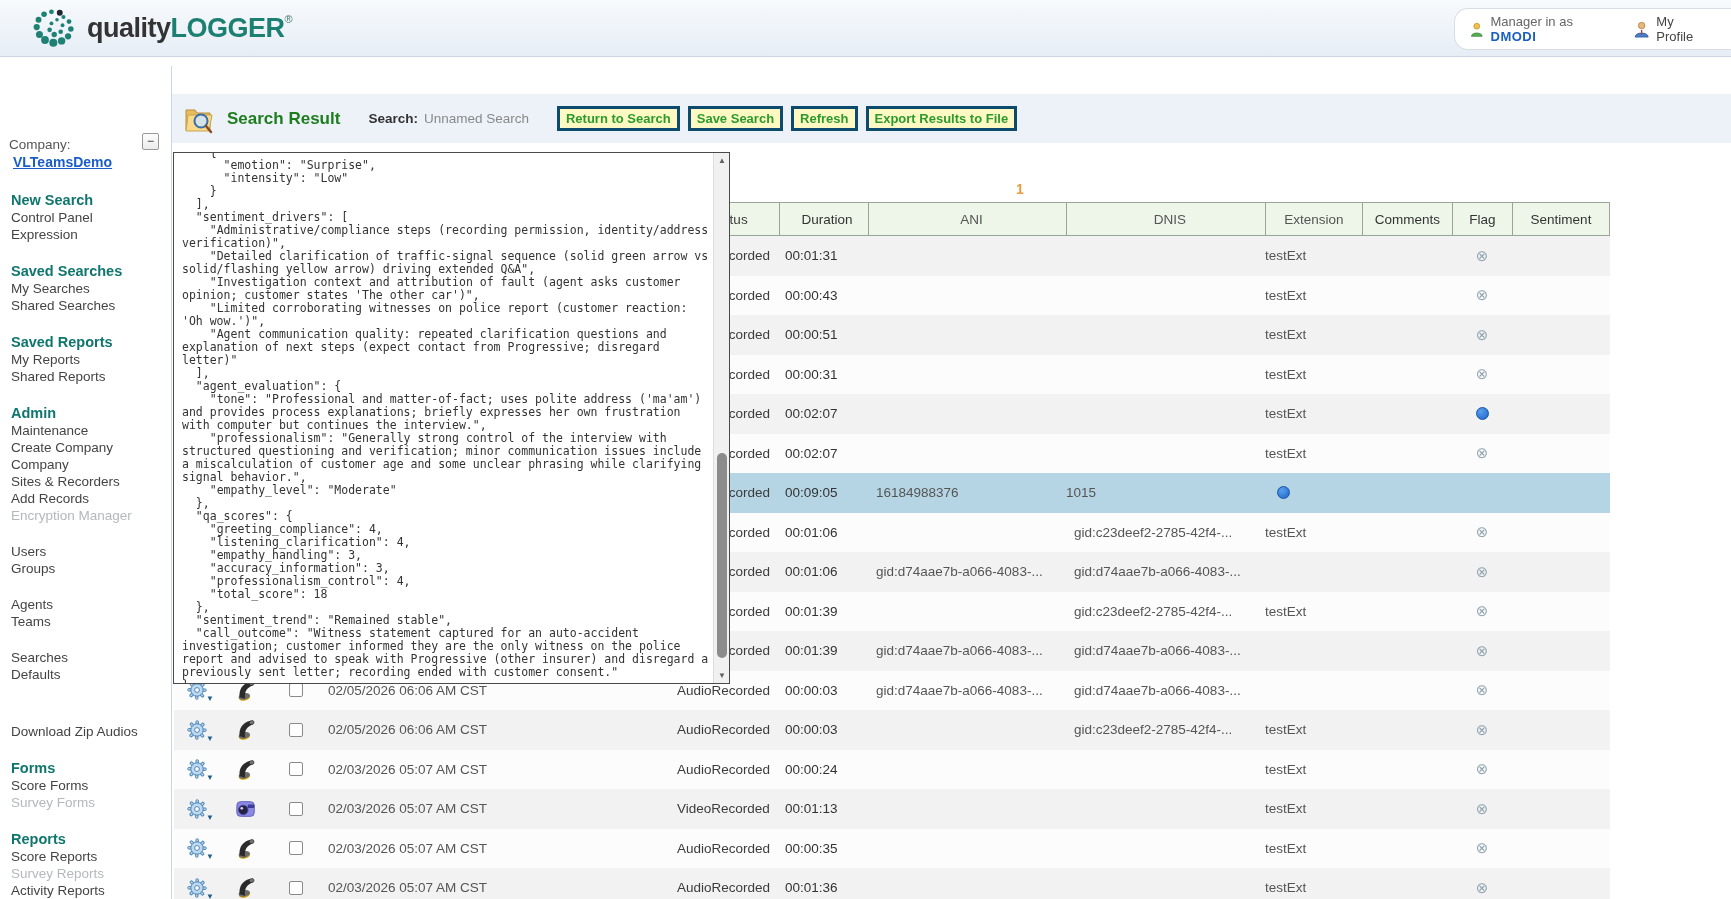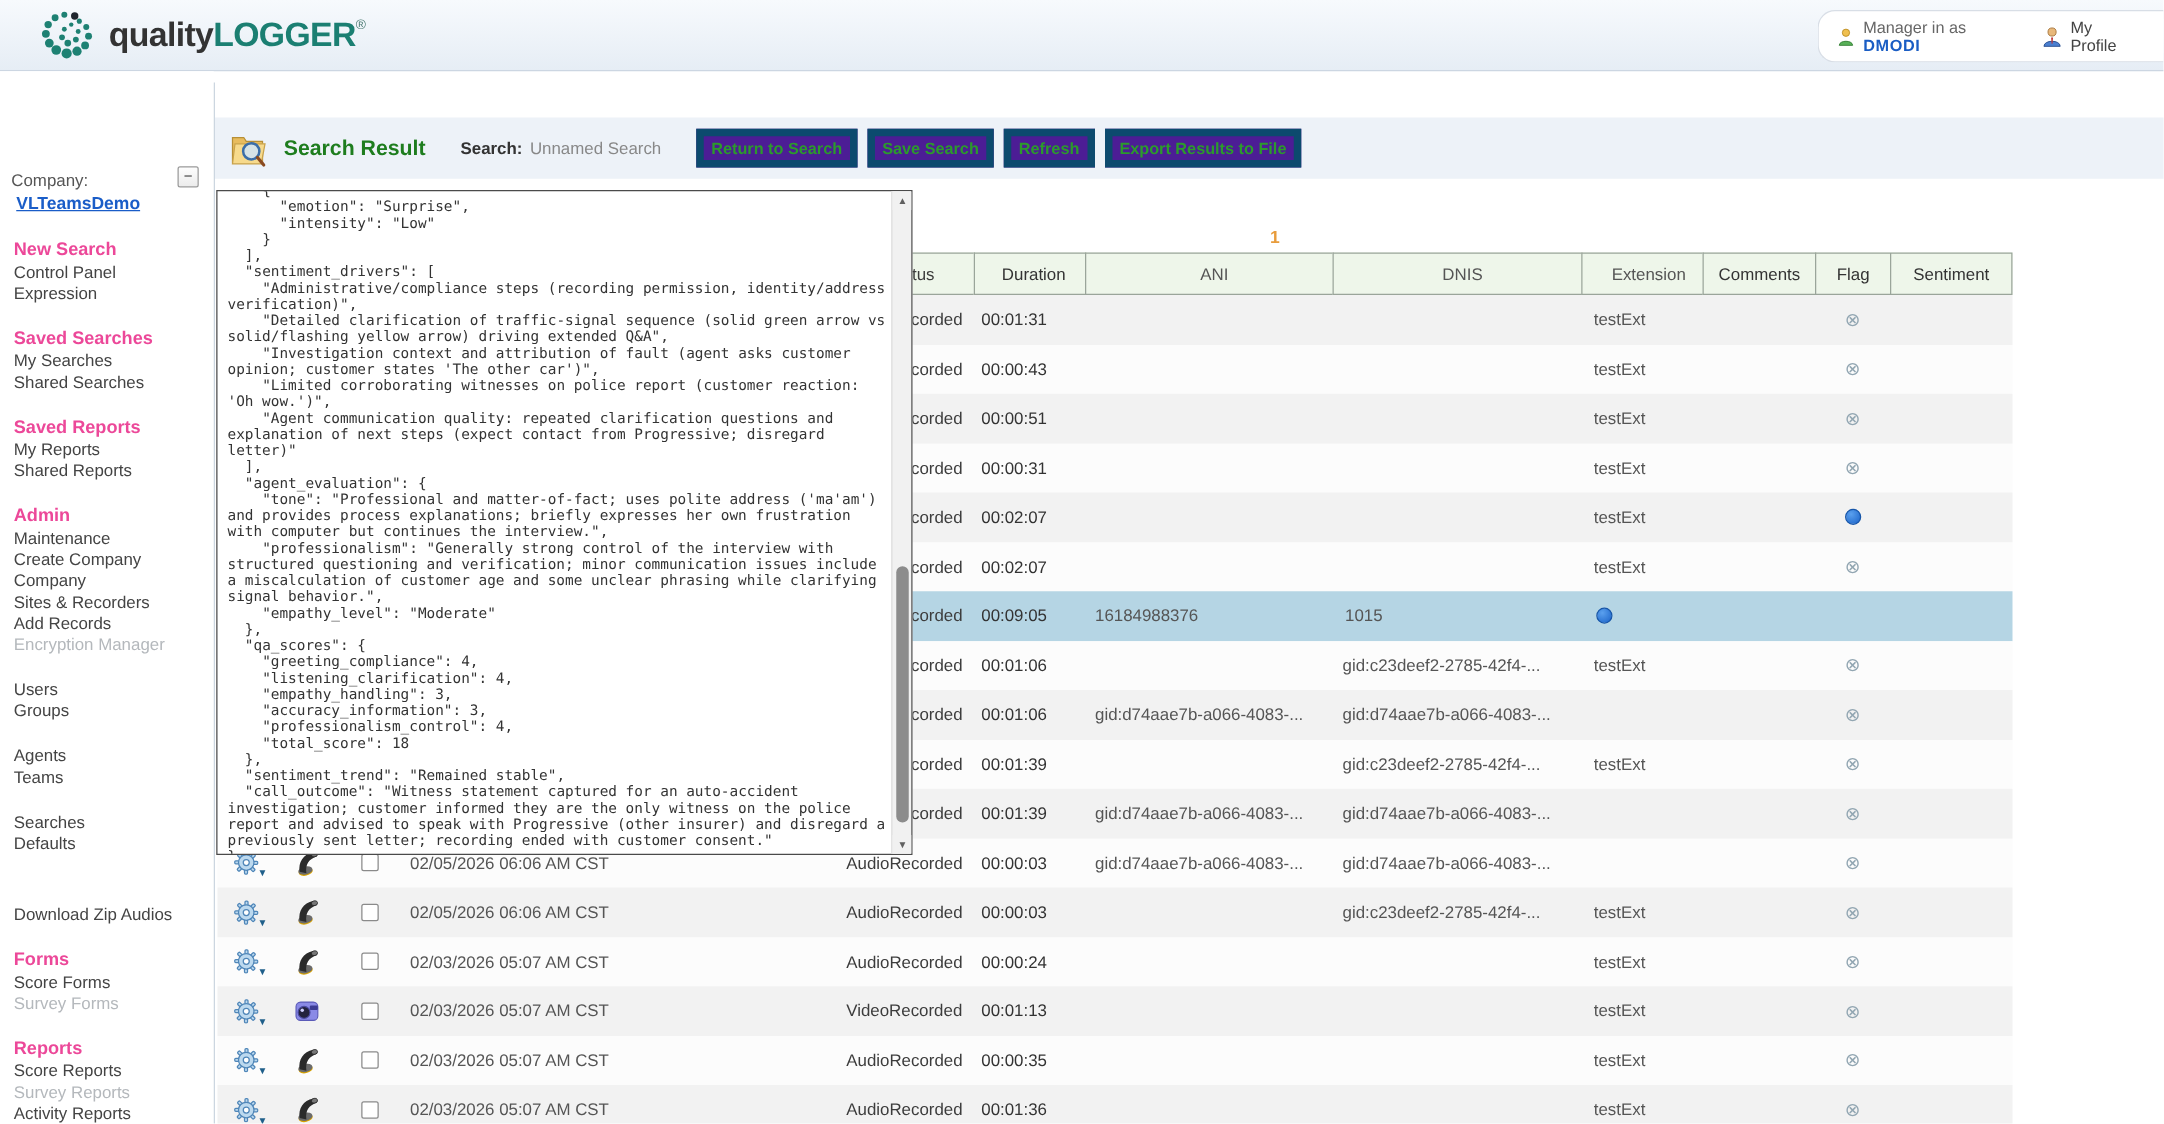--- a/index.html
+++ b/index.html
@@ -26,38 +26,38 @@
   
   .sidebar{position:absolute;left:0;top:57px;width:171px;height:842px;background:#fff;}
   .side-divider{position:absolute;left:171px;top:66px;width:1px;height:833px;background:#ccd6e0;}
   .company-label{position:absolute;left:9px;top:80px;font-size:13.5px;color:#555;}
   .company-link{position:absolute;left:13px;top:97px;font-size:14px;color:#1a5dc8;
     font-weight:bold;text-decoration:underline;cursor:pointer;}
   .collapse-btn{position:absolute;left:142px;top:76px;width:17px;height:17px;
     border:1px solid #999;background:linear-gradient(#fdfdfd,#ececec);border-radius:2px;
     font-size:12px;color:#333;text-align:center;line-height:14px;cursor:pointer;}
   .side-nav{position:absolute;left:11px;top:135px;width:158px;}
-  .side-heading{font-size:14.5px;font-weight:bold;color:#ec4899;margin-top:20px;
+  .side-heading{font-size:14.5px;font-weight:bold;color:#0f766e;margin-top:20px;
     line-height:17px;cursor:pointer;}
   .side-heading:first-child{margin-top:0;}
   .side-item{font-size:13.5px;color:#444;line-height:17px;cursor:pointer;}
   .side-item.disabled{color:#b4b8bc;cursor:default;}
   .side-item.gap{margin-top:19px;}
   .side-item.biggap{margin-top:40px;}
 
   
   .band{position:absolute;left:172px;top:94px;width:1696px;height:49px;
     background:#edf2f8;display:flex;align-items:center;}
   .band .fold{margin-left:10px;}
   .result-title{font-size:17px;font-weight:bold;color:#1e7d1e;margin-left:11px;}
   .search-lbl{font-size:13.5px;font-weight:bold;color:#333;margin-left:28px;}
   .search-val{font-size:13.5px;color:#888;margin-left:6px;}
   .btns{display:flex;margin-left:28px;}
-  .gbtn{font-size:13px;font-weight:bold;color:#2c9a2c;background:#4c1d95;
-    border:6px solid #0c4a6e;padding:2px 6px;margin-right:8px;cursor:pointer;white-space:nowrap;}
+  .gbtn{font-size:13px;font-weight:bold;color:#2c9a2c;background:#fef9c3;
+    border:3px solid #0c4a6e;padding:2px 6px;margin-right:8px;cursor:pointer;white-space:nowrap;}
 
   
   .pagenum{position:absolute;left:998px;top:181px;width:44px;text-align:center;
     font-size:14px;font-weight:bold;color:#e89c3c;cursor:pointer;}
   .grid{position:absolute;left:174px;top:202px;width:1436px;}
   .hrow{display:flex;height:34px;}
   .hcell{background:#eef6ea;border-top:1px solid #9aa59a;border-bottom:1px solid #9aa59a;
     border-left:1px solid #9aa59a;display:flex;align-items:center;justify-content:center;
     font-size:13.5px;color:#333;}
   .hcell:last-child{border-right:1px solid #9aa59a;}
@@ -68,21 +68,21 @@
     overflow:hidden;white-space:nowrap;}
   .c0{width:48px;justify-content:center;}
   .c1{width:48px;justify-content:center;}
   .c2{width:52px;justify-content:center;}
   .c3{width:180px;padding-left:6px;color:#555;}
   .c4{width:169px;}
   .c5{width:108px;padding-left:6px;color:#3c3c3c;}
   .c6{width:89px;padding-left:6px;color:#333;}
   .c7{width:198px;padding-left:8px;color:#555;}
   .c8{width:199px;padding-left:8px;color:#555;}
-  .c9{width:97px;padding-left:10px;color:#555;}
+  .c9{width:97px;color:#555;}
   .c10{width:90px;}
   .c11{width:60px;justify-content:center;}
   .c12{width:98px;justify-content:center;}
   .checkbox{width:14px;height:14px;border:1px solid #8a8a8a;border-radius:2px;
     background:#fff;cursor:pointer;}
   .flagx{font-size:15px;color:#92a6b2;font-family:"DejaVu Sans",sans-serif;cursor:pointer;}
   .flagdot{width:13px;height:13px;border-radius:50%;cursor:pointer;
     background:radial-gradient(circle at 35% 30%,#5aa0ee,#1b63c8);border:1px solid #1655a8;}
   .gearwrap{position:relative;width:22px;height:20px;cursor:pointer;}
   .gear-caret{position:absolute;right:-5px;bottom:-3px;font-size:8px;color:#1f5f8a;}

